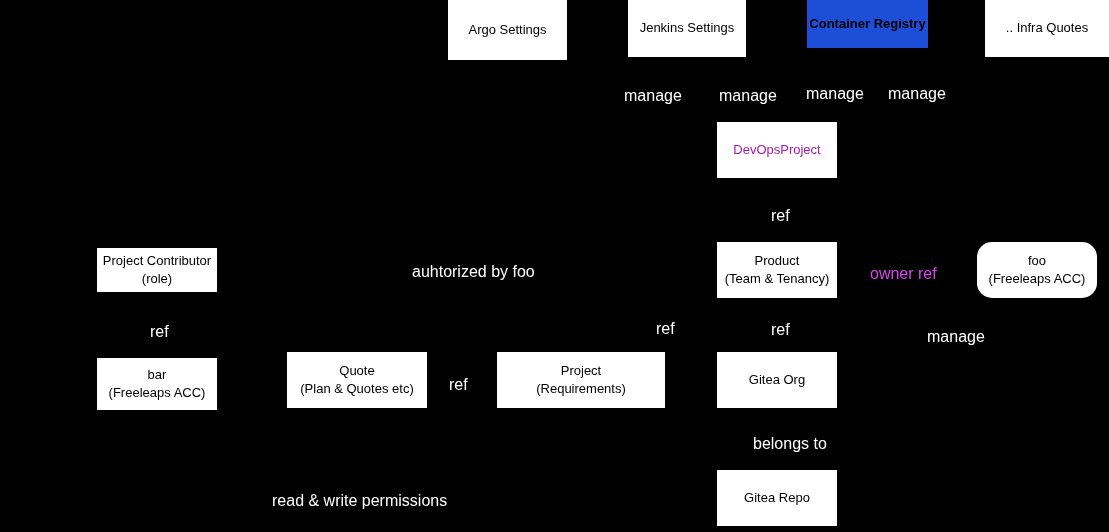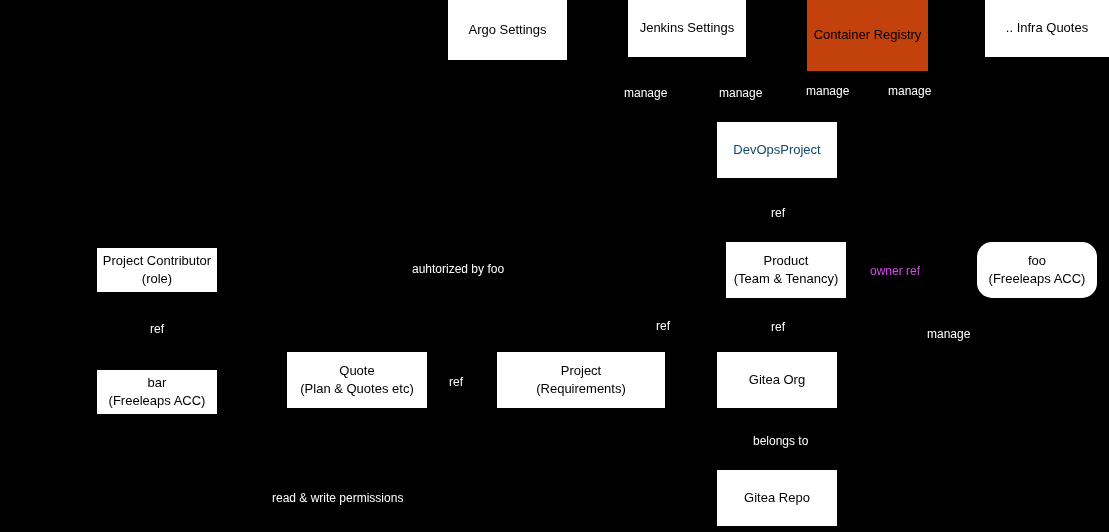--- a/index.html
+++ b/index.html
@@ -26,58 +26,58 @@
     line-height: 1.4;
     box-sizing: border-box;
   }
   .node-line {
     white-space: nowrap;
   }
   .edge-label {
     position: absolute;
     background: #000000;
     color: #ffffff;
-    font-size: 12px;
+    font-size: 16px;
     line-height: 1.2;
     padding: 1px 2px;
     white-space: nowrap;
   }
 </style>
 </head>
 <body>
 
 <div id="canvas" style="width: 1109px; height: 532px; background: rgb(0, 0, 0);">
     <div class="node" style="left: 628px; top: 0px; width: 118px; height: 57px; background: rgb(255, 255, 255); color: rgb(0, 0, 0);">
       <div class="node-line">Jenkins Settings</div>
     </div>
     <div class="node" style="left: 448px; top: 0px; width: 119px; height: 60px; background: rgb(255, 255, 255); color: rgb(0, 0, 0);">
       <div class="node-line">Argo Settings</div>
     </div>
-    <div class="node" style="left: 807px; top: 0px; width: 121px; height: 71px; background: #c2410c; color: rgb(0, 0, 0);">
+    <div class="node" style="left: 807px; top: 0px; width: 121px; height: 48px; background: #1d4ed8; color: rgb(0, 0, 0); font-weight: bold;">
       <div class="node-line">Container Registry</div>
     </div>
     <div class="node" style="left: 985px; top: 0px; width: 124px; height: 57px; background: rgb(255, 255, 255); color: rgb(0, 0, 0);">
       <div class="node-line">.. Infra Quotes</div>
     </div>
-    <div class="node" style="left: 717px; top: 122px; width: 120px; height: 56px; background: rgb(255, 255, 255); color: #0c4a6e;">
+    <div class="node" style="left: 717px; top: 122px; width: 120px; height: 56px; background: rgb(255, 255, 255); color: #a21caf;">
       <div class="node-line">DevOpsProject</div>
     </div>
-    <div class="node" style="left: 717px; top: 242px; width: 120px; height: 56px; background: rgb(255, 255, 255); color: rgb(0, 0, 0); margin-left: 9px;">
+    <div class="node" style="left: 717px; top: 242px; width: 120px; height: 56px; background: rgb(255, 255, 255); color: rgb(0, 0, 0);">
       <div class="node-line">Product</div>
       <div class="node-line">(Team &amp; Tenancy)</div>
     </div>
     <div class="node" style="left: 977px; top: 242px; width: 120px; height: 56px; background: rgb(255, 255, 255); color: rgb(0, 0, 0); border-radius: 15px;">
       <div class="node-line">foo</div>
       <div class="node-line">(Freeleaps ACC)</div>
     </div>
     <div class="node" style="left: 97px; top: 248px; width: 120px; height: 44px; background: rgb(255, 255, 255); color: rgb(0, 0, 0);">
       <div class="node-line">Project Contributor</div>
       <div class="node-line">(role)</div>
     </div>
-    <div class="node" style="left: 97px; top: 358px; width: 120px; height: 44px; background: rgb(255, 255, 255); color: rgb(0, 0, 0); margin-top: 12px;">
+    <div class="node" style="left: 97px; top: 358px; width: 120px; height: 52px; background: rgb(255, 255, 255); color: rgb(0, 0, 0);">
       <div class="node-line">bar</div>
       <div class="node-line">(Freeleaps ACC)</div>
     </div>
     <div class="node" style="left: 287px; top: 352px; width: 140px; height: 56px; background: rgb(255, 255, 255); color: rgb(0, 0, 0);">
       <div class="node-line">Quote</div>
       <div class="node-line">(Plan &amp; Quotes etc)</div>
     </div>
     <div class="node" style="left: 497px; top: 352px; width: 168px; height: 56px; background: rgb(255, 255, 255); color: rgb(0, 0, 0);">
       <div class="node-line">Project</div>
       <div class="node-line">(Requirements)</div>

